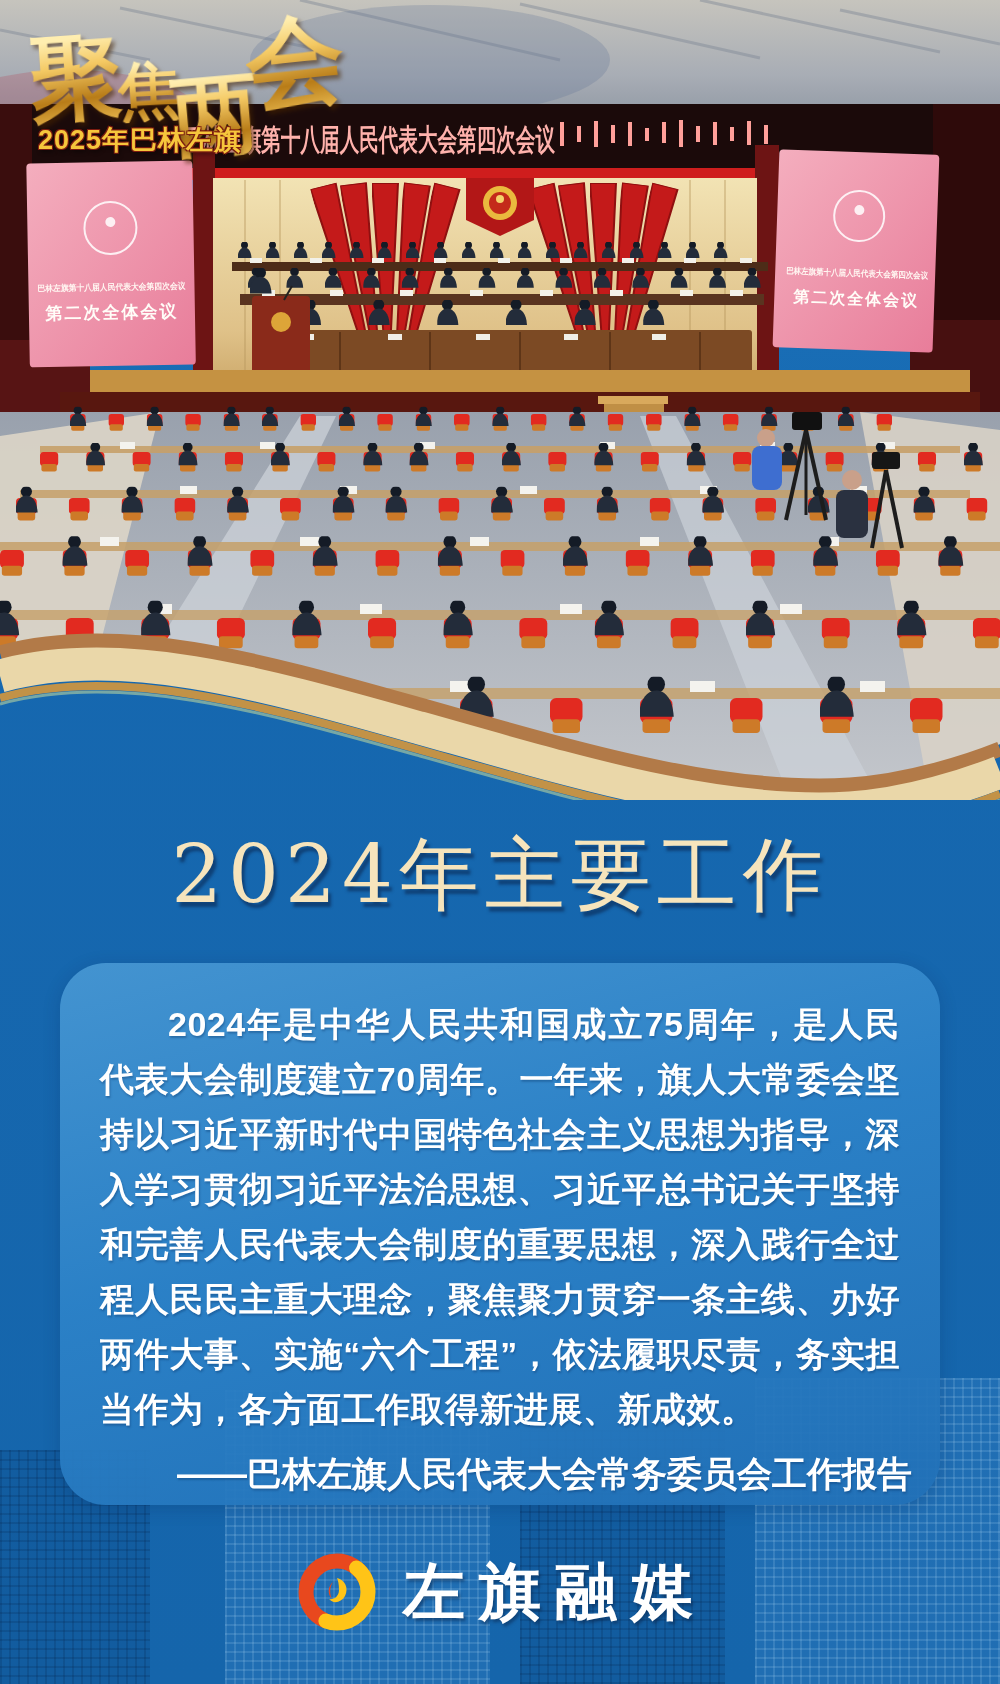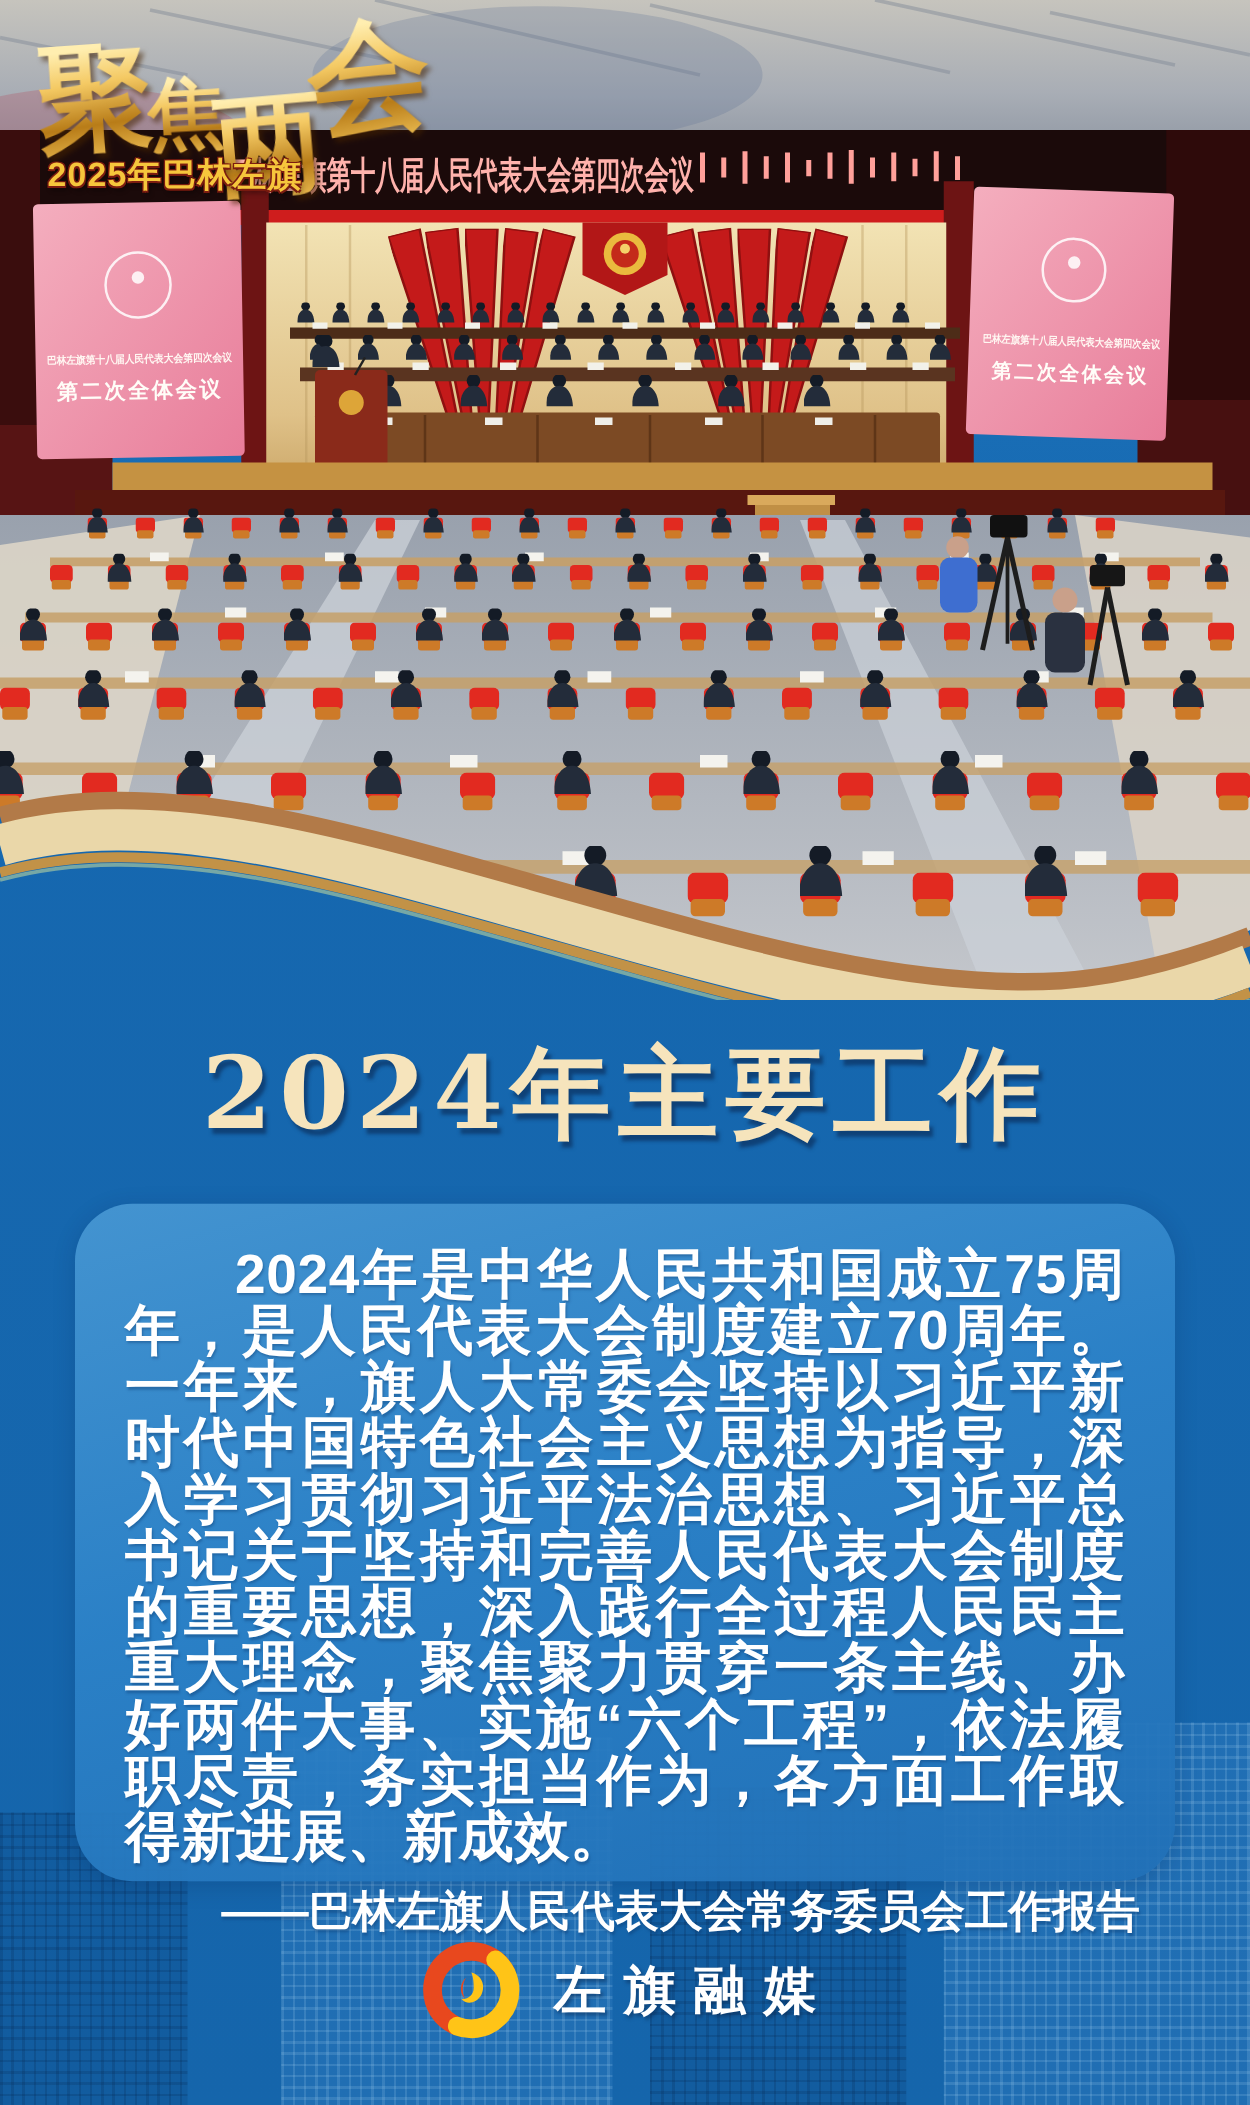--- a/index.html
+++ b/index.html
@@ -16,43 +16,43 @@
             filter:drop-shadow(3px 4px 2px rgba(70,35,0,.55));line-height:1;}
   .c0{left:8px;top:26px;font-size:92px;transform:rotate(-4deg);}
   .c1{left:96px;top:54px;font-size:62px;transform:rotate(-3deg);}
   .c2{left:150px;top:64px;font-size:88px;transform:rotate(-5deg);}
   .c3{left:224px;top:6px;font-size:98px;transform:rotate(-6deg);}
   .logo-sub{position:absolute;left:16px;top:116px;font-size:27px;font-weight:bold;color:#f6c63c;
             letter-spacing:1px;
             text-shadow:1px 1px 0 #7c1c10,-1px -1px 0 #7c1c10,1px -1px 0 #7c1c10,-1px 1px 0 #7c1c10,2px 3px 4px rgba(0,0,0,.45);}
   
   .big-title{position:absolute;left:0;top:822px;width:1000px;text-align:center;z-index:10;
-             font-family:"DejaVu Serif","Liberation Serif",serif;font-weight:bold;font-size:80px;
+             font-family:"DejaVu Serif","Liberation Serif",serif;font-weight:normal;font-size:80px;
              letter-spacing:6px;color:#f6e4bc;text-shadow:3px 5px 3px rgba(10,35,75,.55);}
   
   .panel{position:absolute;left:60px;top:963px;width:880px;height:542px;border-radius:46px;z-index:10;
          background:linear-gradient(165deg,rgba(70,150,210,.95) 0%,rgba(44,130,200,.94) 45%,rgba(33,112,183,.93) 100%);
          box-shadow:0 4px 18px rgba(0,30,70,.18);}
-  .panel-text{margin:34px 40px 0 40px;font-size:44px;font-weight:bold;color:#ffffff;
-              line-height:45px;text-align:justify;text-indent:2em;letter-spacing:.5px;
+  .panel-text{margin:34px 40px 0 40px;font-size:34px;font-weight:bold;color:#ffffff;
+              line-height:55px;text-align:justify;text-indent:2em;letter-spacing:.5px;
               text-shadow:1px 2px 2px rgba(10,50,100,.35);}
   .panel-attrib{margin:14px 28px 0 0;text-align:right;font-size:35px;font-weight:bold;color:#ffffff;
                 text-shadow:1px 2px 2px rgba(10,50,100,.35);}
   
   .bldg{position:absolute;z-index:1;}
   .bldg.light{background-color:rgba(140,200,255,.10);
       background-image:repeating-linear-gradient(to right,rgba(200,235,255,.14) 0 2px,transparent 2px 9px),
                        repeating-linear-gradient(to bottom,rgba(200,235,255,.14) 0 2px,transparent 2px 9px);}
   .bldg.dark{background-color:rgba(0,40,90,.14);
       background-image:repeating-linear-gradient(to right,rgba(0,25,60,.16) 0 2px,transparent 2px 9px),
                        repeating-linear-gradient(to bottom,rgba(0,25,60,.16) 0 2px,transparent 2px 9px);}
   
   .footer{position:absolute;left:0;top:1548px;width:1000px;display:flex;align-items:center;
           justify-content:center;gap:22px;z-index:10;}
-  .brand-text{font-family:"DejaVu Serif","Liberation Serif",serif;font-size:42px;font-weight:bold;color:#ffffff;
+  .brand-text{font-family:"DejaVu Serif","Liberation Serif",serif;font-size:62px;font-weight:bold;color:#ffffff;
               letter-spacing:14px;text-shadow:2px 3px 3px rgba(10,40,80,.5);}
 </style>
 </head>
 <body>
 
 <div class="poster">
 
   <div class="photo-wrap">
   <svg width="1000" height="800" viewBox="0 0 1000 800">
     <defs>

